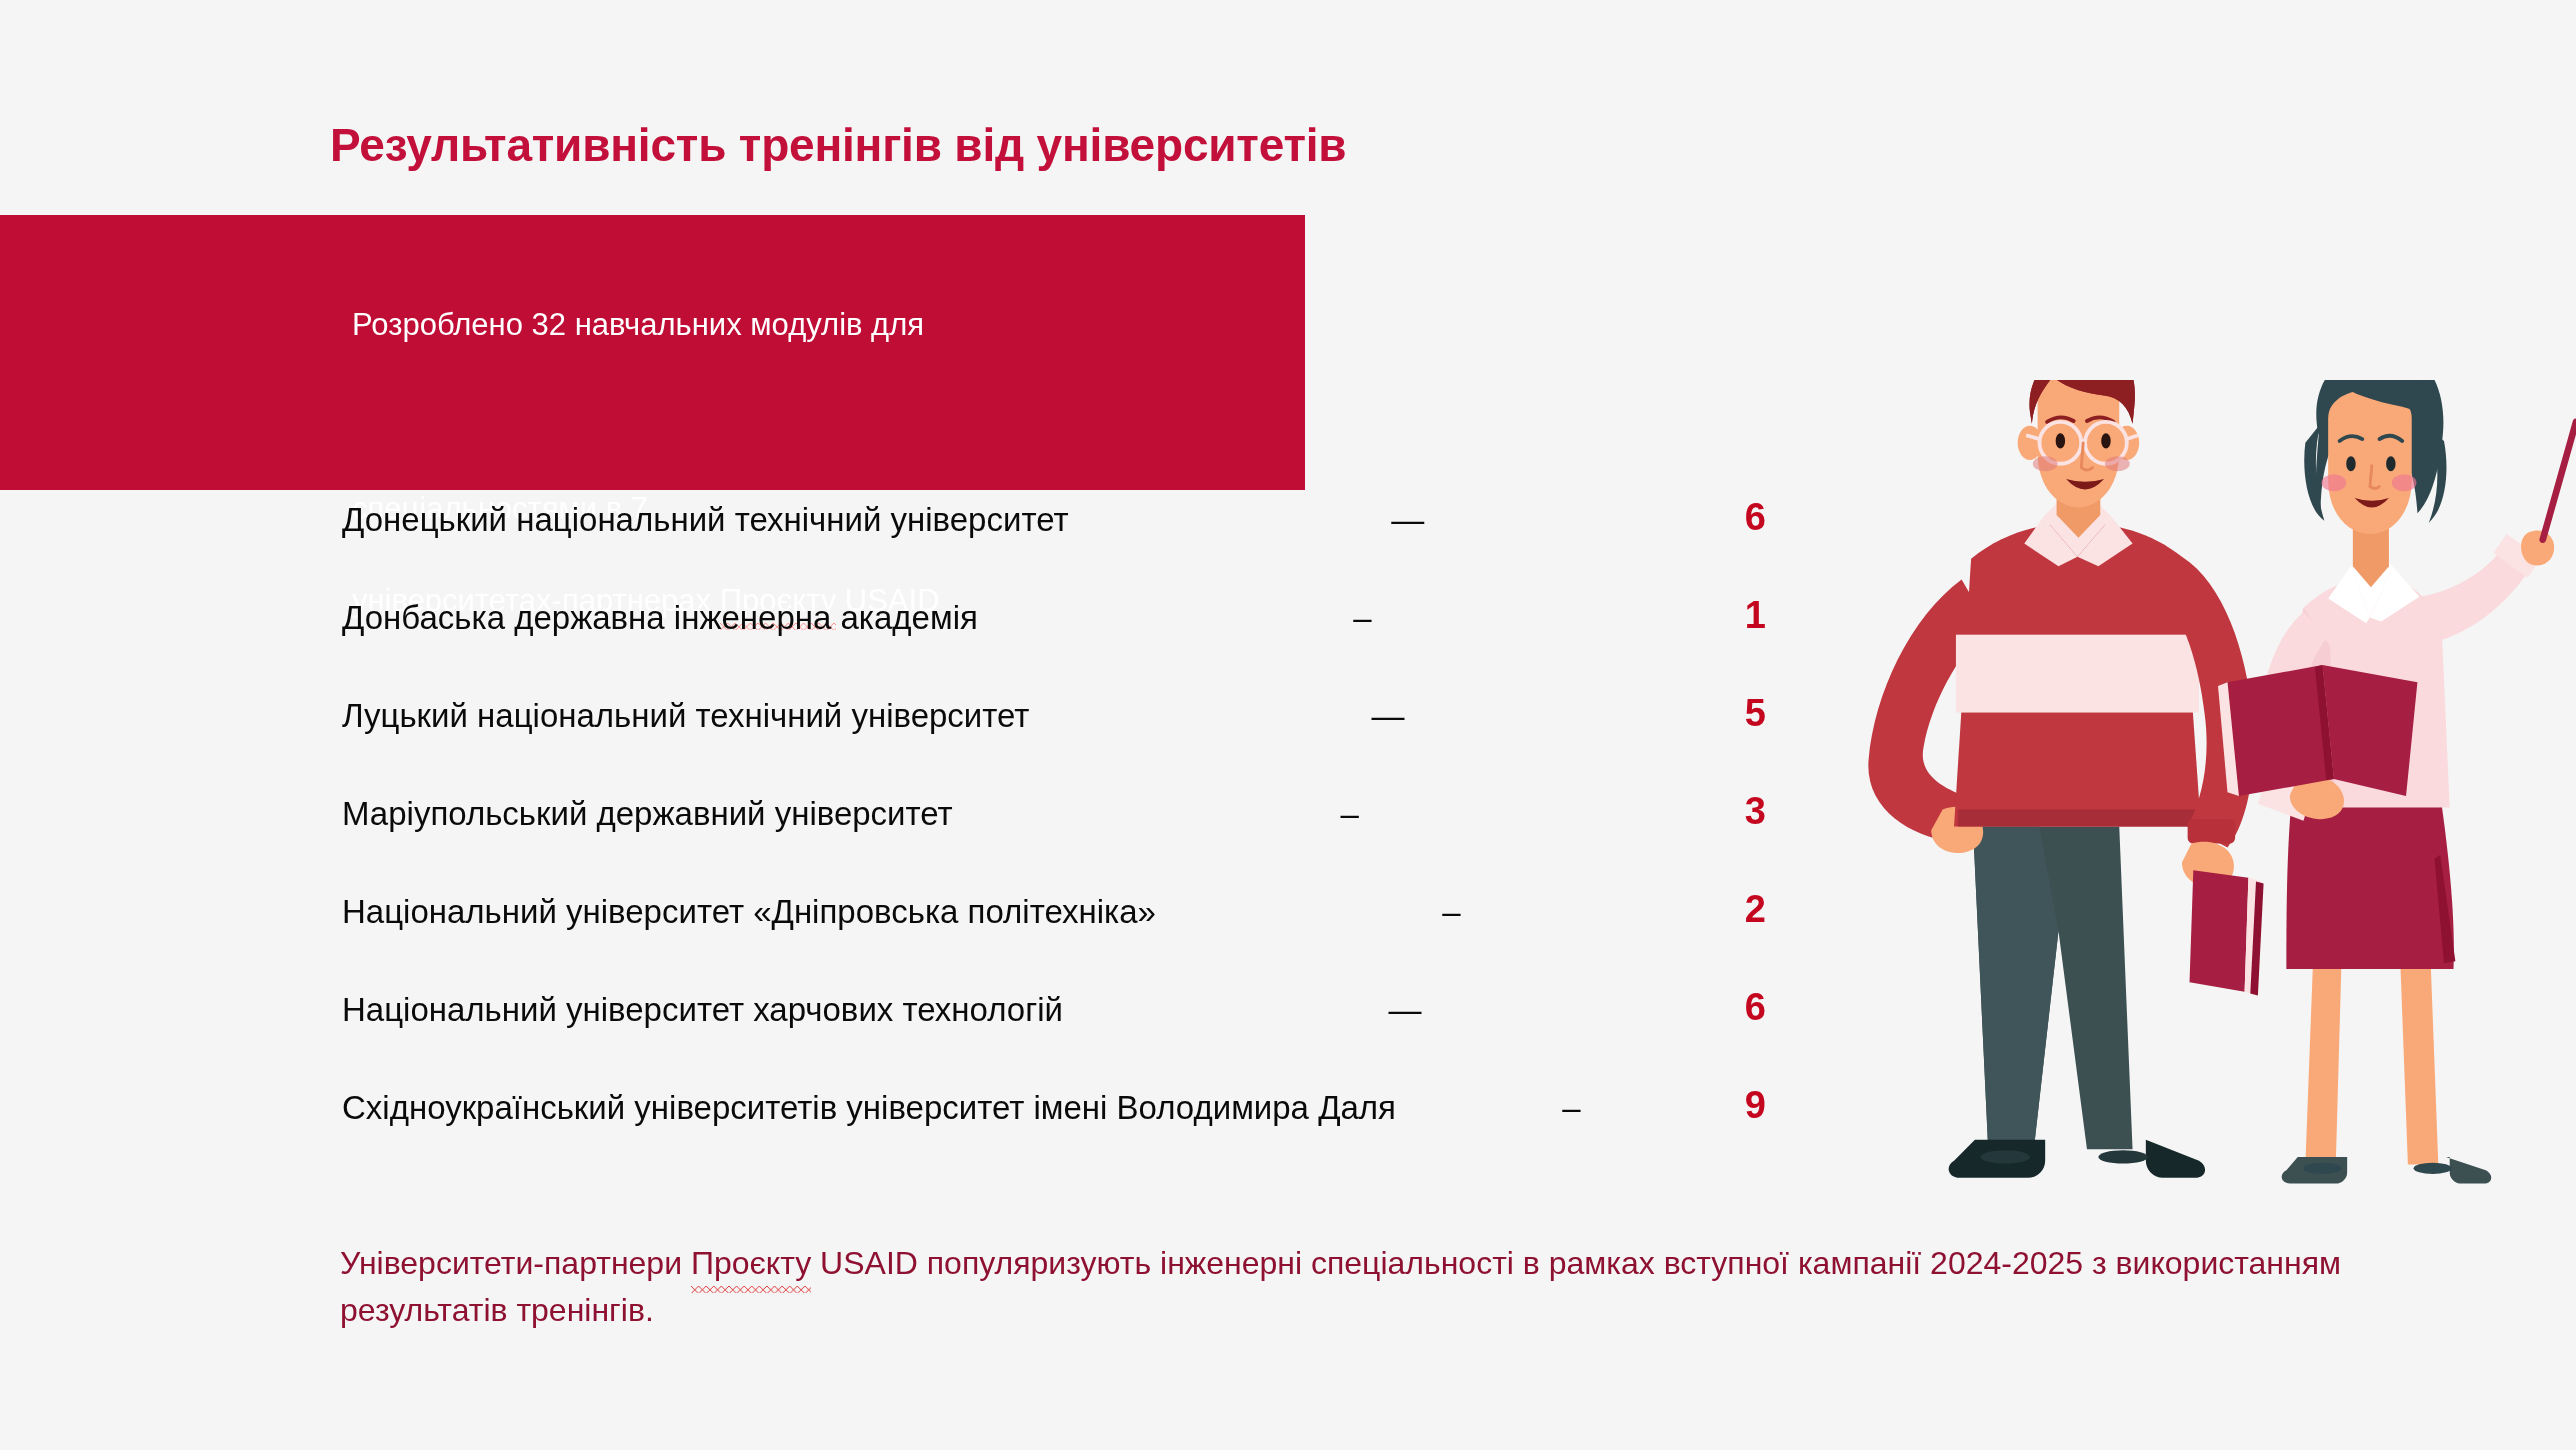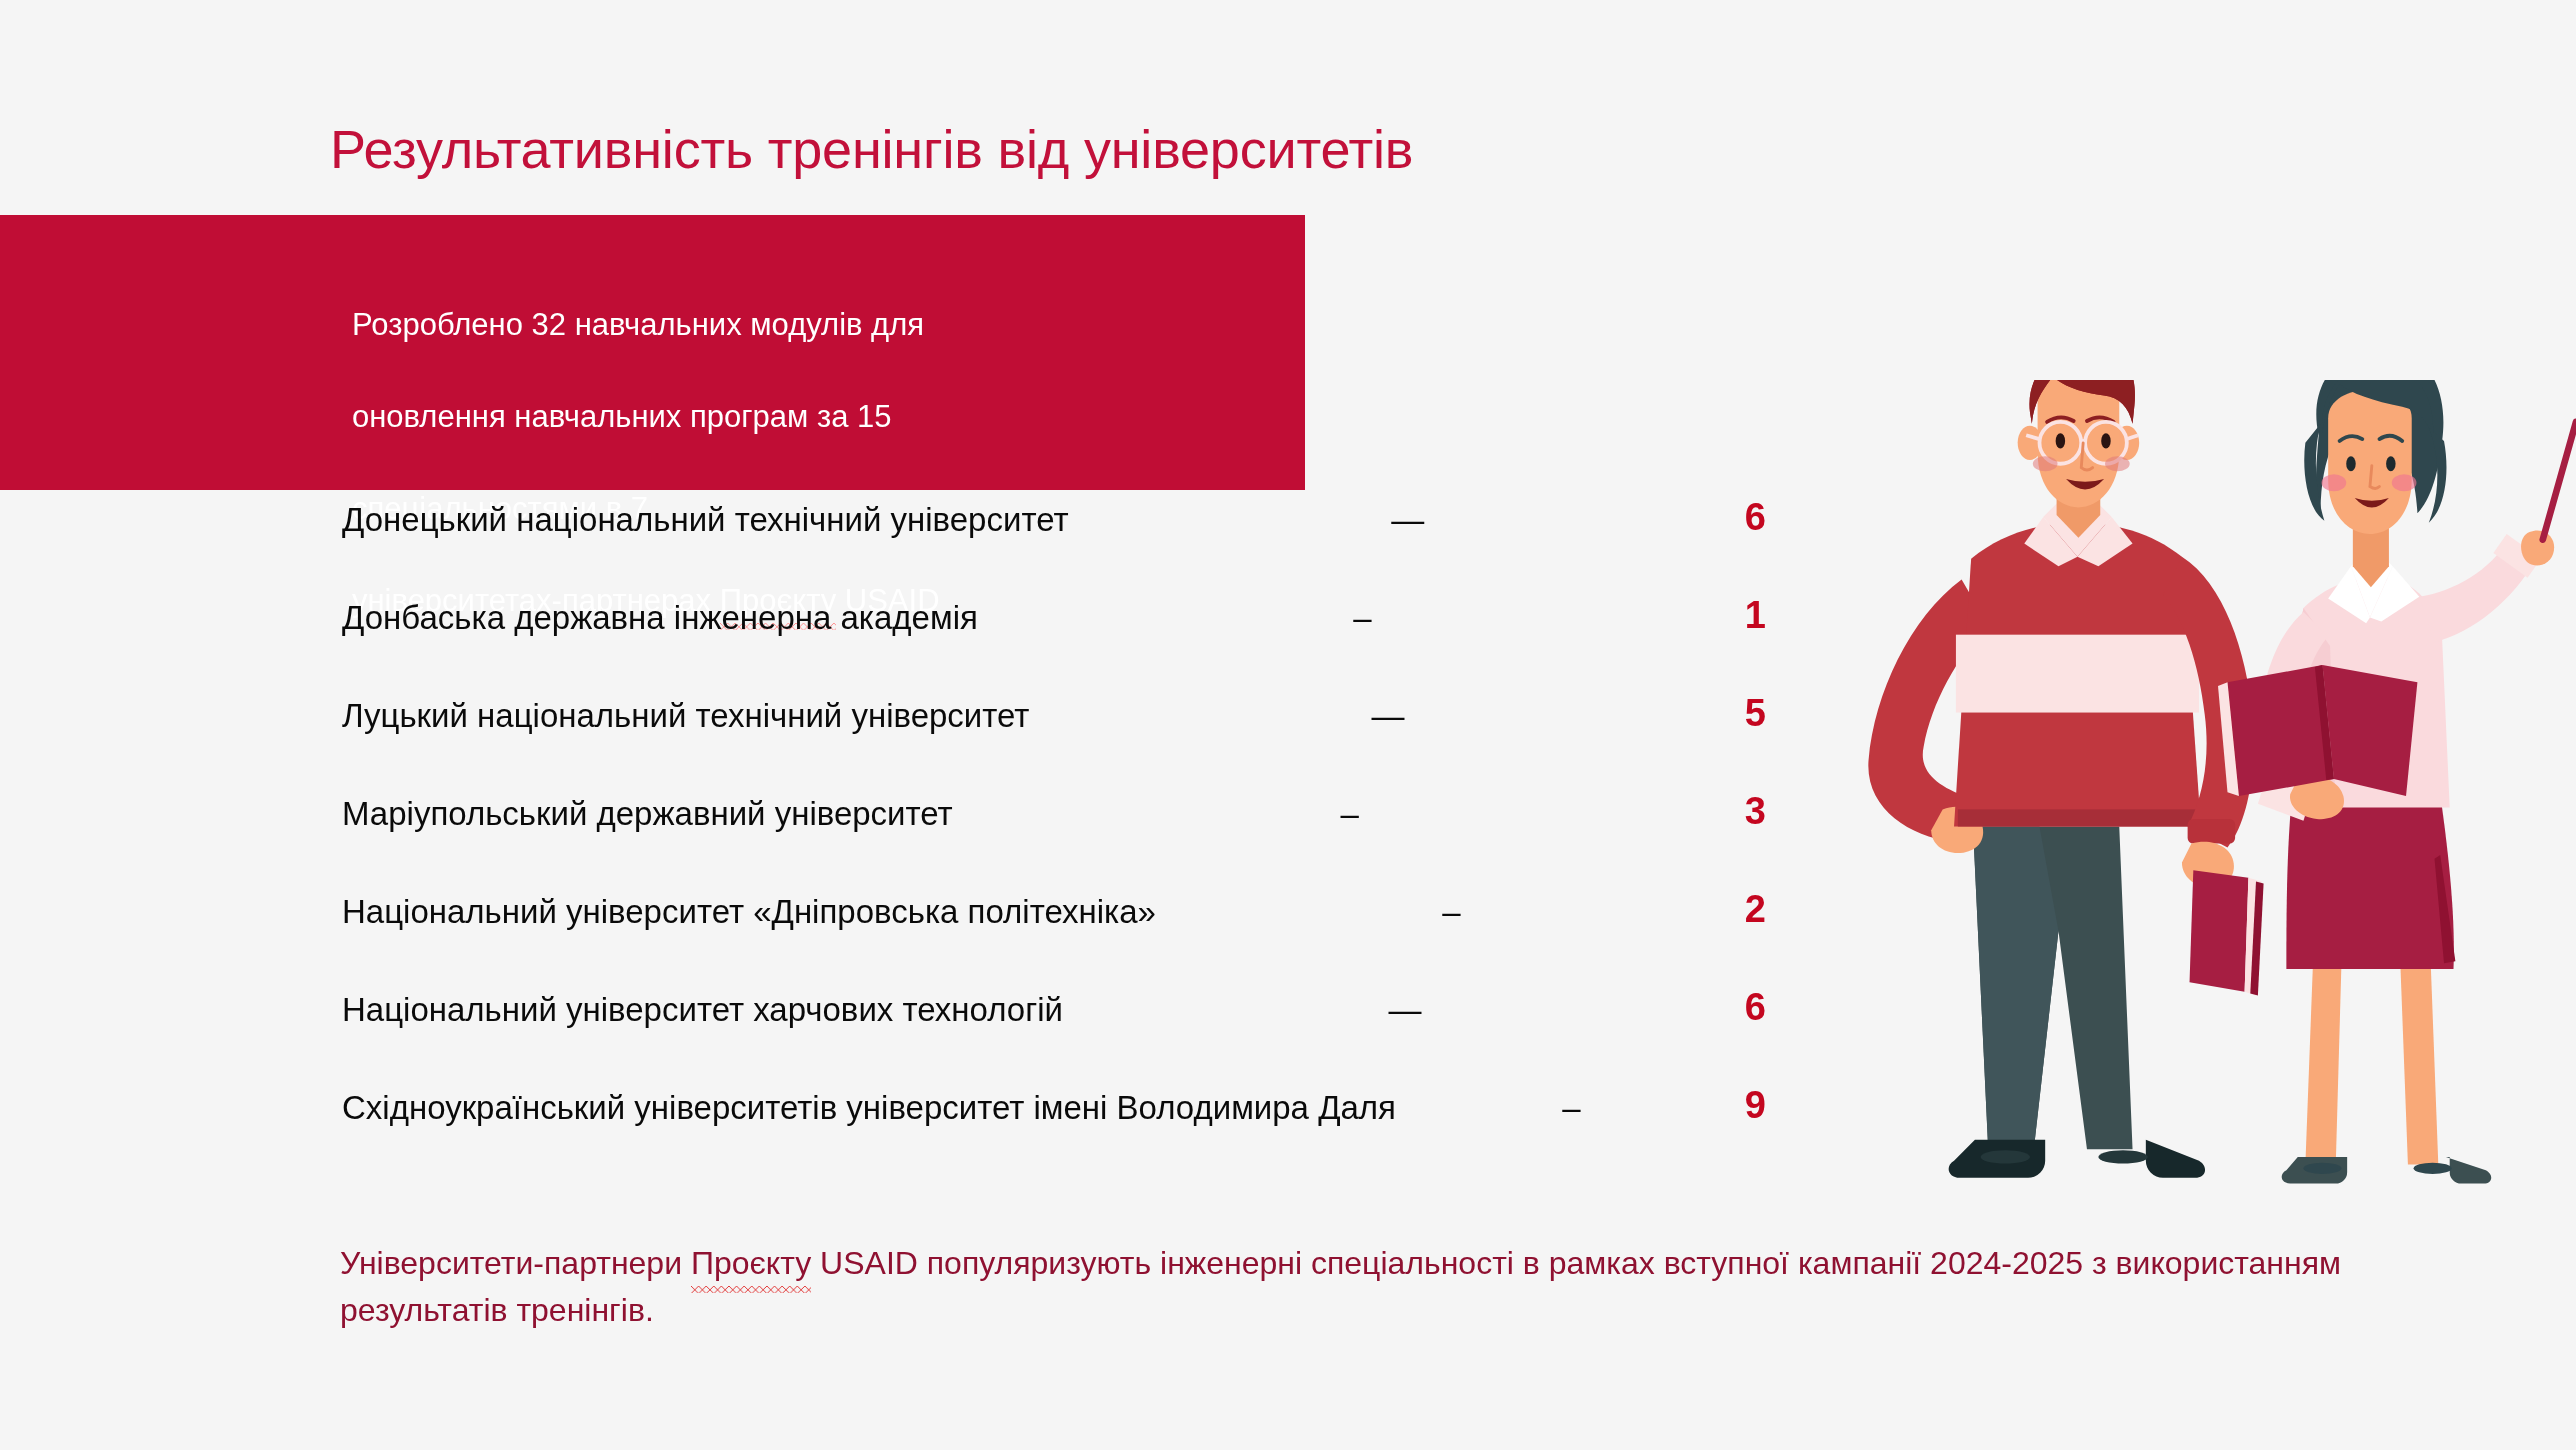--- a/index.html
+++ b/index.html
@@ -8,22 +8,22 @@
     background:#f5f5f5;
     font-family:"Liberation Sans", sans-serif;
     position:relative;
     overflow:hidden;
   }
 
   
   #page-title {
     position:absolute;
     left:330px; top:118px;
-    font-size:54px;
-    font-weight:normal;
+    font-size:46px;
+    font-weight:bold;
     color:#c2103a;
     letter-spacing:-0.2px;
     white-space:nowrap;
   }
 
   
   #callout-box {
     position:absolute;
     left:0px; top:215px;
     width:1305px; height:275px;
@@ -110,21 +110,21 @@
 </style>
 </head>
 <body>
 
 <div id="page-title">Результативність тренінгів від університетів</div>
 
 <div id="callout-box"></div>
 
 <div id="callout-text">
   <span>Розроблено  32 навчальних модулів для</span><br>
-  <span>оновлення навчальних програм за 15</span><br>
+  <br>
   <span>спеціальностями в 7</span><br>
   <span>університетах-партнерах </span><span class="squiggle">Проєкту</span><span> USAID</span>
 </div>
 
 <div id="university-list">
 
   <div class="list-item">
     <span class="uni-name">Донецький національний технічний університет</span>
     <span class="uni-dash">—</span>
     <span class="uni-count">6</span>

